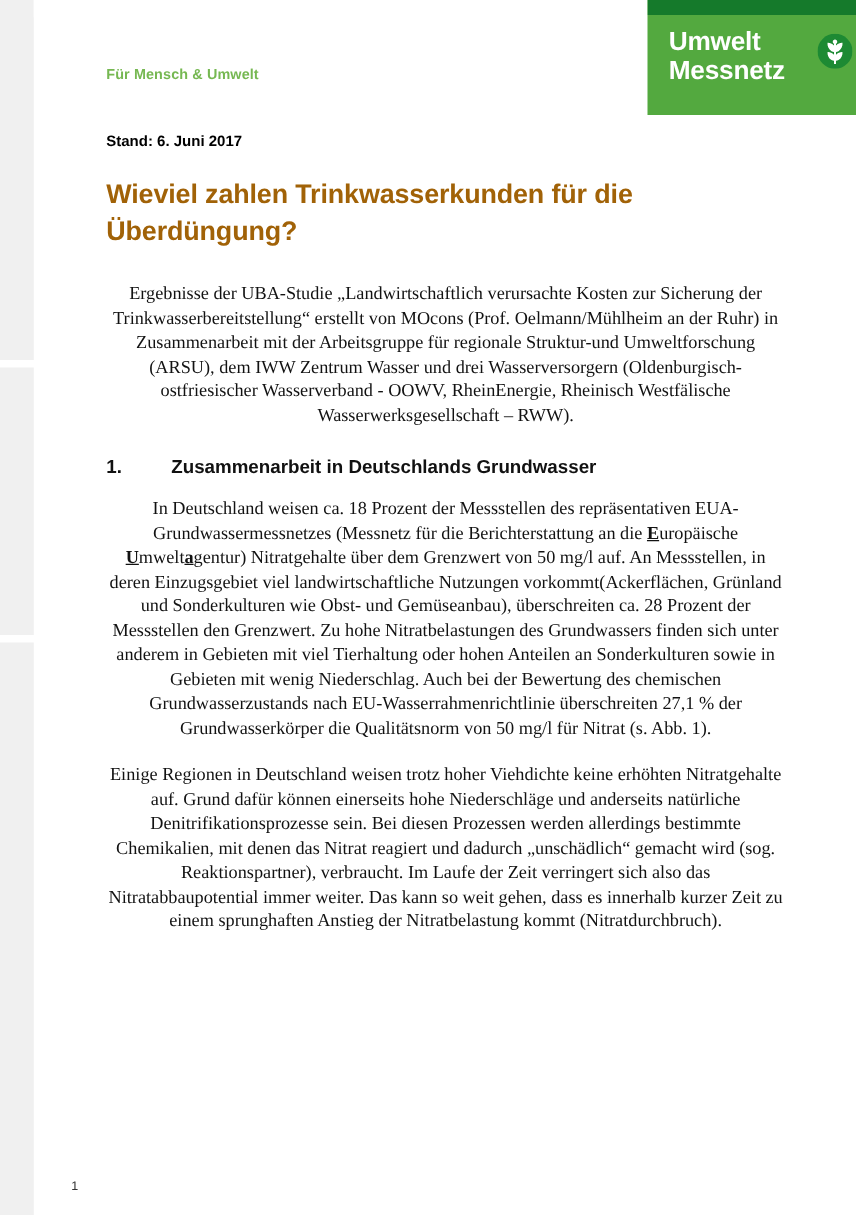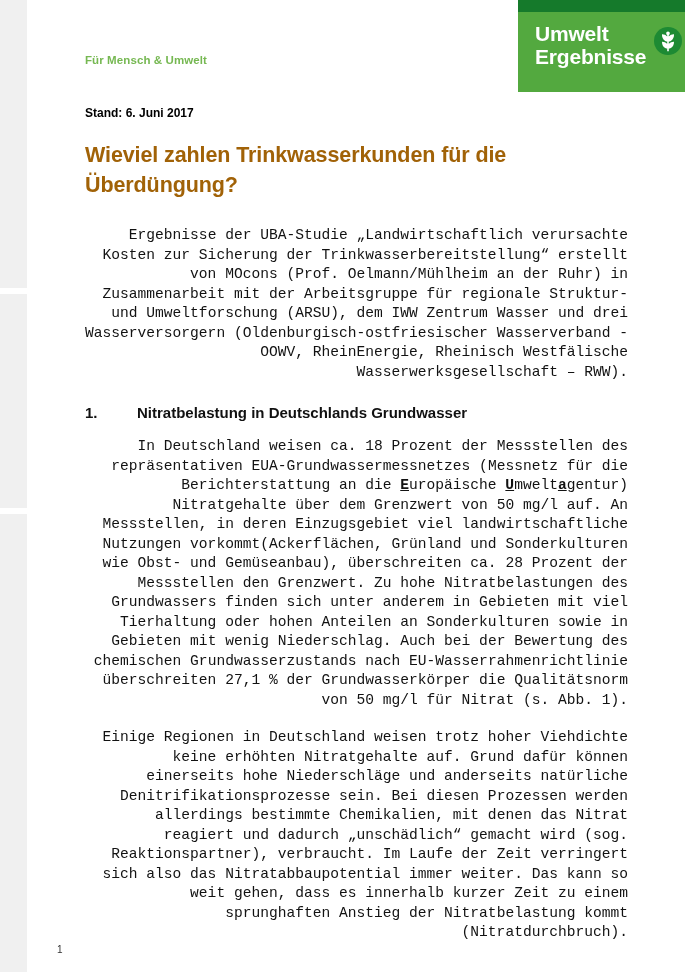--- a/index.html
+++ b/index.html
@@ -127,24 +127,24 @@
   #flow {
     position: absolute;
     left: 0;
     top: 226px;
     width: 543px;
   }
 
   p.body {
     margin: 0 0 18px 0;
     color: #121212;
-    font-family: Liberation Mono, monospace;
+    font-family: Liberation Serif, serif;
     font-size: 14.6px;
     line-height: 19.5px;
-    text-align: right;
+    text-align: center;
   }
 
   h2.section {
     margin: 22px 0 16px 0;
     color: #111111;
     font-family: "Liberation Sans", "DejaVu Sans", sans-serif;
     font-size: 15px;
     font-weight: bold;
     display: flex;
   }
@@ -172,21 +172,21 @@
 
   <div class="gutter g1"></div>
   <div class="gutter g2"></div>
   <div class="gutter g3"></div>
   <div class="top-white-strip"></div>
 
   <div id="logo-block">
     <div id="logo-darkbar"></div>
     <div id="logo-wordmark">
       <span class="l1">Umwelt</span>
-      <span class="l2">Ergebnisse</span>
+      <span class="l2">Messnetz</span>
     </div>
     <div id="logo-mark">
       <svg viewBox="0 0 28 28" width="28" height="28" aria-hidden="true">
         <circle cx="14" cy="14" r="14" fill="#1d8a33"></circle>
         <path d="M14 4.6c-1.0 0-1.8 0.8-1.8 1.8 0 0.7 0.4 1.3 1.0 1.6v1.4c-1.5-1.6-3.6-2.4-5.2-2.2
                  -0.3 2.6 1.0 5.4 3.2 6.7 0.7 0.4 1.4 0.6 2.0 0.7v2.1c-1.6-1.5-3.7-2.2-5.2-2.0
                  -0.2 2.5 1.1 5.1 3.2 6.3 0.7 0.4 1.4 0.6 2.0 0.6v2.6h1.6v-2.6c0.6 0 1.3-0.2 2.0-0.6
                  2.1-1.2 3.4-3.8 3.2-6.3-1.5-0.2-3.6 0.5-5.2 2.0v-2.1c0.6-0.1 1.3-0.3 2.0-0.7
                  2.2-1.3 3.5-4.1 3.2-6.7-1.6-0.2-3.7 0.6-5.2 2.2v-1.4c0.6-0.3 1.0-0.9 1.0-1.6
                  0-1.0-0.8-1.8-1.8-1.8z" fill="#ffffff"></path>
@@ -201,21 +201,21 @@
     <div class="standline">Stand: 6. Juni 2017</div>
 
     <h1 id="doc-title">Wieviel zahlen Trinkwasserkunden für die Überdüngung?</h1>
 
     <div id="flow">
 
       <p class="body">Ergebnisse der UBA-Studie „Landwirtschaftlich verursachte Kosten zur Sicherung der Trinkwasserbereitstellung“ erstellt von MOcons (Prof. Oelmann/Mühlheim an der Ruhr) in Zusammenarbeit mit der Arbeitsgruppe für regionale Struktur-und Umweltforschung (ARSU), dem IWW Zentrum Wasser und drei Wasserversorgern (Oldenburgisch-ostfriesischer Wasserverband - OOWV, RheinEnergie, Rheinisch Westfälische Wasserwerksgesellschaft – RWW).</p>
 
       <h2 class="section">
         <span class="num">1.</span>
-        <span class="txt">Nitratbelastung in Deutschlands Grundwasser</span>
+        <span class="txt">Zusammenarbeit in Deutschlands Grundwasser</span>
       </h2>
 
       <p class="body">
         <span>In Deutschland weisen ca. 18 Prozent der Messstellen des repräsentativen EUA-Grundwassermessnetzes (Messnetz für die Berichterstattung an die </span><span class="acr">E</span><span>uropäische </span><span class="acr">U</span><span>mwelt</span><span class="acr">a</span><span>gentur) Nitratgehalte über dem Grenzwert von 50 mg/l auf. An Messstellen, in deren Einzugsgebiet viel landwirtschaftliche Nutzungen vorkommt(Ackerflächen, Grünland und Sonderkulturen wie Obst- und Gemüseanbau), überschreiten ca. 28 Prozent der Messstellen den Grenzwert. Zu hohe Nitratbelastungen des Grundwassers finden sich unter anderem in Gebieten mit viel Tierhaltung oder hohen Anteilen an Sonderkulturen sowie in Gebieten mit wenig Niederschlag. Auch bei der Bewertung des chemischen Grundwasserzustands nach EU-Wasserrahmenrichtlinie überschreiten 27,1 % der Grundwasserkörper die Qualitätsnorm von 50 mg/l für Nitrat (s. Abb. 1).</span>
       </p>
 
       <p class="body">Einige Regionen in Deutschland weisen trotz hoher Viehdichte keine erhöhten Nitratgehalte auf. Grund dafür können einerseits hohe Niederschläge und anderseits natürliche Denitrifikationsprozesse sein. Bei diesen Prozessen werden allerdings bestimmte Chemikalien, mit denen das Nitrat reagiert und dadurch „unschädlich“ gemacht wird (sog. Reaktionspartner), verbraucht. Im Laufe der Zeit verringert sich also das Nitratabbaupotential immer weiter. Das kann so weit gehen, dass es innerhalb kurzer Zeit zu einem sprunghaften Anstieg der Nitratbelastung kommt (Nitratdurchbruch).</p>
 
     </div>
   </div>

